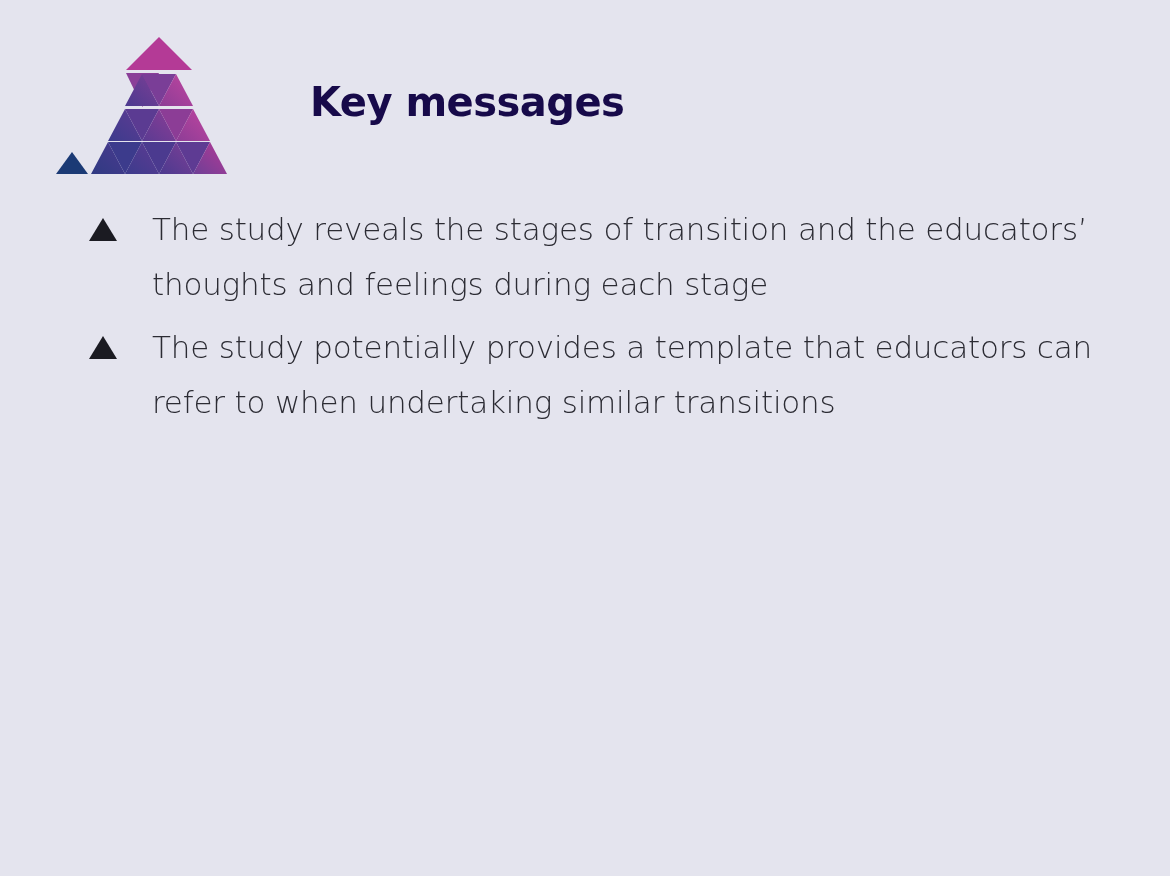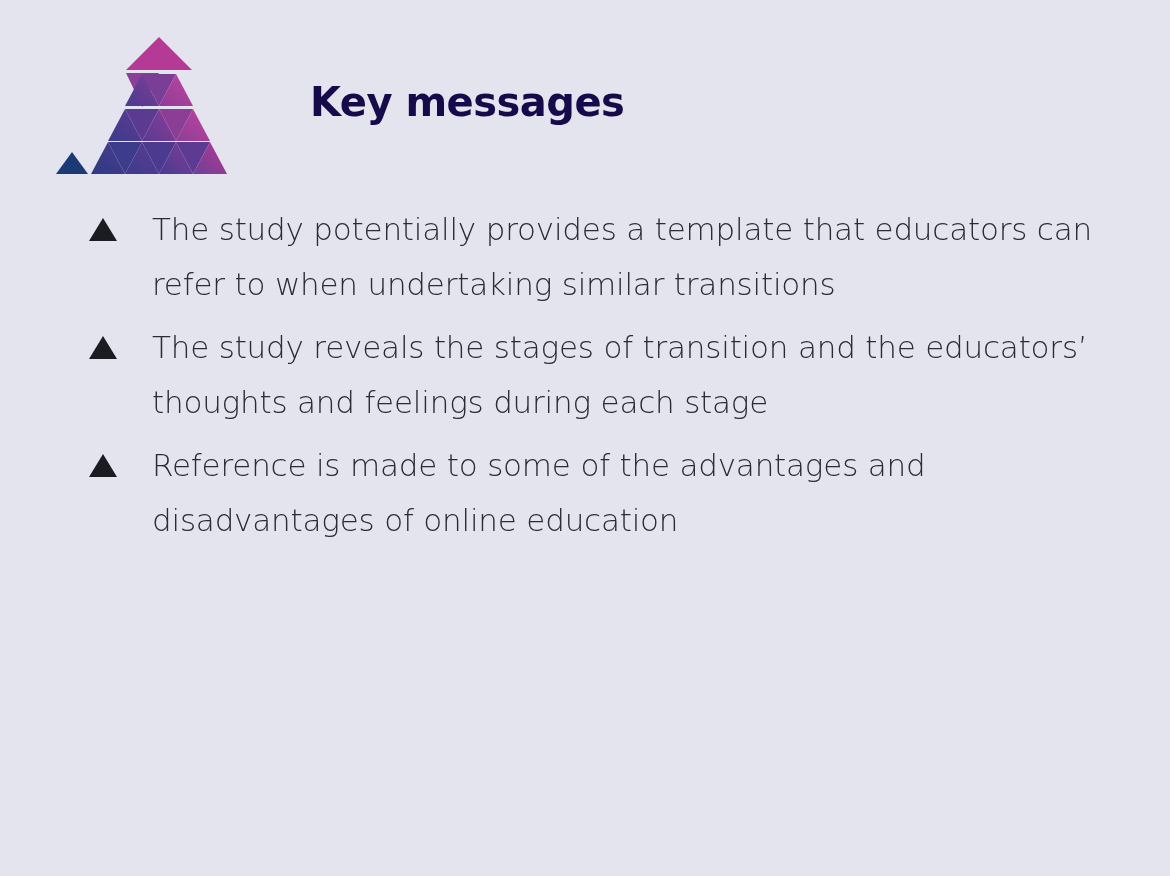--- a/index.html
+++ b/index.html
@@ -157,36 +157,28 @@
 
   <ul id="key-messages-list">
 
 
     <li class="bullet-row">
       <span class="bullet-marker">
         <svg width="30" height="25" viewBox="0 0 30 25" xmlns="http://www.w3.org/2000/svg">
           <polygon points="15,1 29,24 1,24" fill="#1b1b22"></polygon>
         </svg>
       </span>
-      <span class="bullet-text" style="color: rgb(43, 43, 51);">The study potentially provides a template that educators can refer to when undertaking similar transitions</span>
-    </li>
-
-    <li class="bullet-row">
-      <span class="bullet-marker">
-        <svg width="30" height="25" viewBox="0 0 30 25" xmlns="http://www.w3.org/2000/svg">
-          <polygon points="15,1 29,24 1,24" fill="#1b1b22"></polygon>
-        </svg>
-      </span>
       <span class="bullet-text" style="color: rgb(43, 43, 51);">The study reveals the stages of transition and the educators’ thoughts and feelings during each stage</span>
     </li>
 
     <li class="bullet-row">
       <span class="bullet-marker">
         <svg width="30" height="25" viewBox="0 0 30 25" xmlns="http://www.w3.org/2000/svg">
           <polygon points="15,1 29,24 1,24" fill="#1b1b22"></polygon>
         </svg>
       </span>
-      <span class="bullet-text" style="color: rgb(43, 43, 51);">Reference is made to some of the advantages and disadvantages of online education</span>
+      <span class="bullet-text" style="color: rgb(43, 43, 51);">The study potentially provides a template that educators can refer to when undertaking similar transitions</span>
     </li>
+
 
   </ul>
 
 </div>
 
 </body></html>

